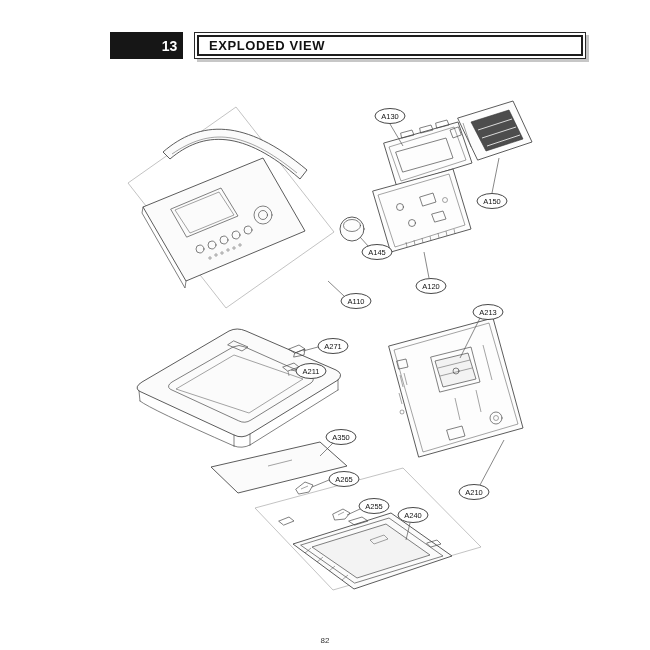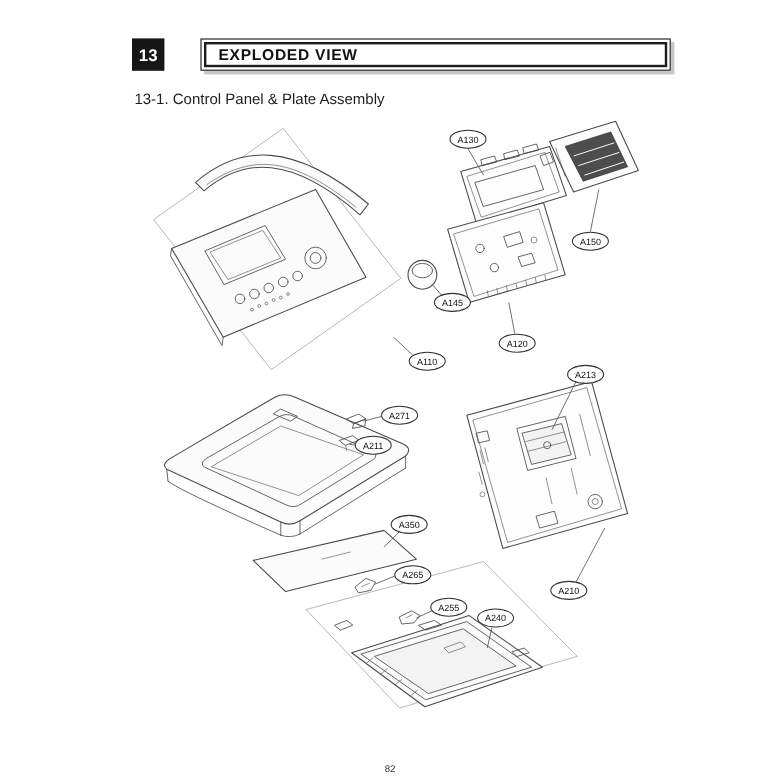--- a/index.html
+++ b/index.html
@@ -4,24 +4,24 @@
 <style>
   html,body { margin:0; padding:0; }
   body {
     width:650px; height:650px; position:relative; overflow:hidden;
     background:#ffffff; font-family:"Liberation Sans", sans-serif;
   }
   .page { position:absolute; inset:0; background:#fff; }
   .header-row { position:absolute; top:32px; left:110px; display:flex; align-items:stretch; height:27px; }
   .section-chip {
     width:27px; height:27px; background:#161616; color:#fff;
-    font-weight:bold; font-size:14px; display:flex; align-items:center; justify-content:center;
+    font-weight:bold; font-size:14px; display:flex; align-items:center; justify-content:center;padding-left:46px;
   }
   .title-box-outer {
-    margin-left:30px; width:392px; border:1px solid #2a2a2a; padding:2px;
+    margin-left:11px; width:392px; border:1px solid #2a2a2a; padding:2px;
     box-sizing:border-box; box-shadow:3px 3px 0 rgba(130,130,130,.45); background:#fff;
   }
   .title-box-inner {
     border:2px solid #1d1d1d; height:100%; box-sizing:border-box;
     display:flex; align-items:center; padding-left:10px;
     font-size:13px; font-weight:bold; letter-spacing:.6px; color:#111;
   }
   .subtitle { position:absolute; top:76px; left:112px; font-size:12.5px; color:#1e1e1e; }
   .page-number { position:absolute; bottom:5px; left:0; right:0; text-align:center; font-size:8px; color:#333; }
   svg.diagram { position:absolute; left:0; top:0; }
@@ -43,21 +43,20 @@
 
 <div class="page">
 
   <div class="header-row">
     <div class="section-chip">13</div>
     <div class="title-box-outer">
       <div class="title-box-inner">EXPLODED VIEW</div>
     </div>
   </div>
 
-  <div class="subtitle">13-1. Control Panel &amp; Plate Assembly</div>
 
   <svg class="diagram" width="650" height="650" viewBox="0 0 650 650">
 
     <g>
       <path class="thin" d="M128,183 L236,107 L334,232 L226,308 Z"></path>
       <path class="thin" d="M255,508 L403,468 L481,547 L333,590 Z"></path>
     </g>
 
     <g>
       <path class="pf" d="M163,152 C200,120 245,118 307,170 L300,179 C243,129 203,131 170,159 Z"></path>

